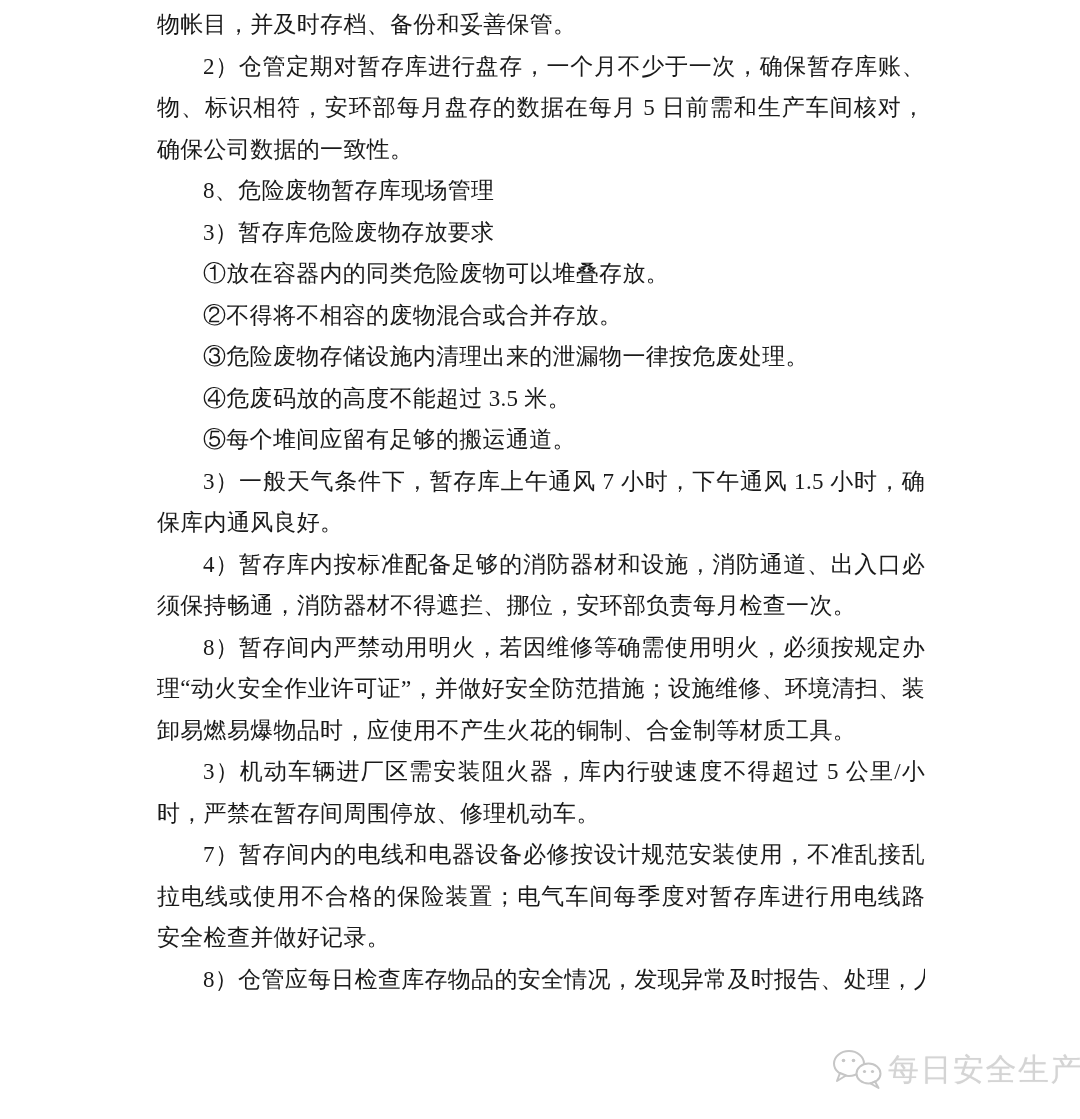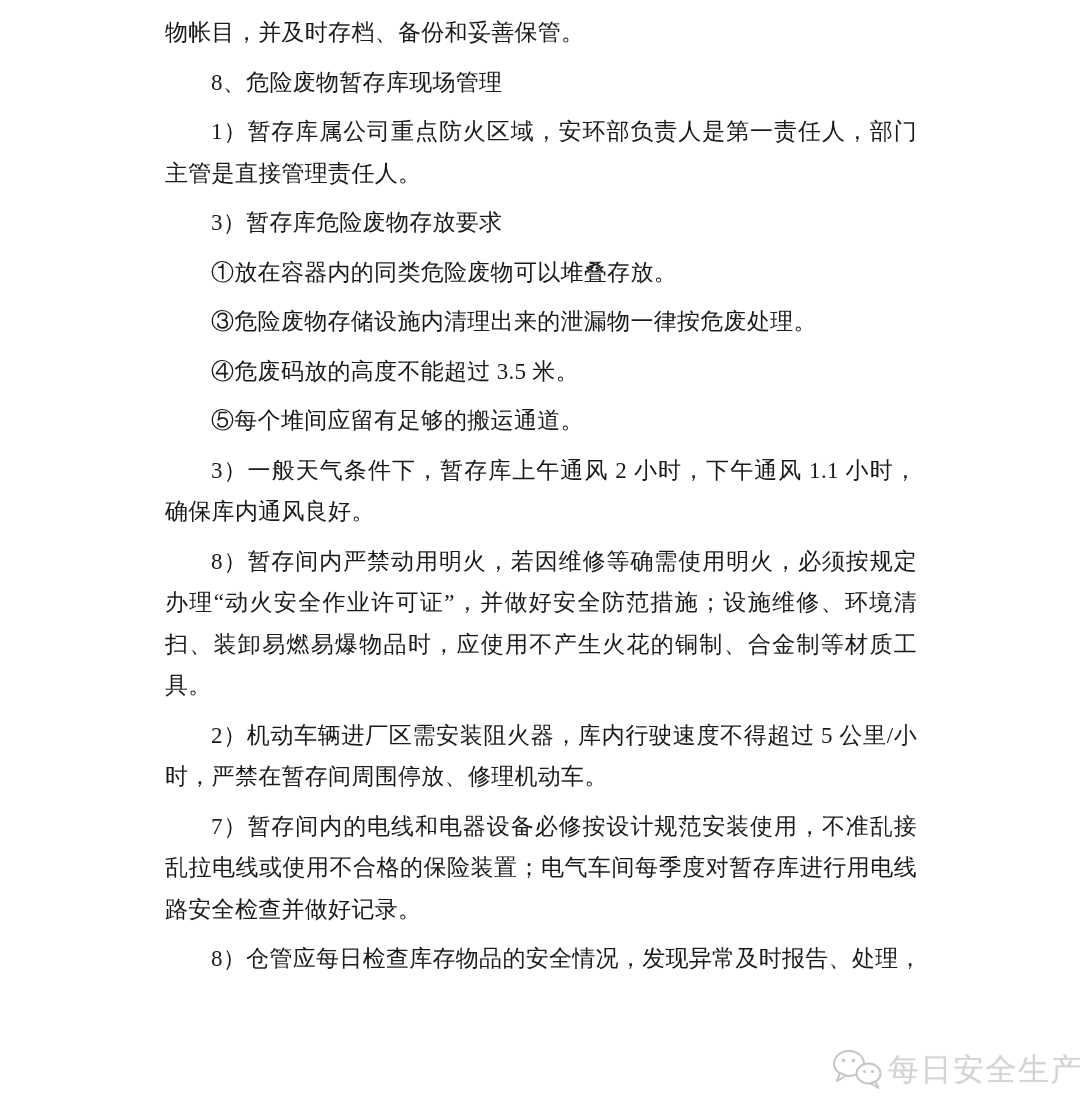--- a/index.html
+++ b/index.html
@@ -22,21 +22,21 @@
     height: 1119px;
     background: #ffffff;
   }
   .doc-body {
     position: absolute;
     left: 157px;
     top: 4px;
     width: 768px;
   }
   .para {
-    margin: 8px;
+    margin: 0;
     padding: 0;
     font-size: 23px;
     line-height: 41.5px;
     color: #1a1a1a;
     text-align: justify;
     text-justify: inter-character;
     letter-spacing: 0.3px;
     word-break: break-all;
   }
   .para.indent {
@@ -70,30 +70,32 @@
     text-shadow: 0 0 1px #e9e9e9;
   }
 </style>
 </head>
 <body>
 
 <main class="page">
 
   <div class="doc-body">
       <p class="para">物帐目，并及时存档、备份和妥善保管。</p>
+      <p class="para indent">2）仓管定期对暂存库进行盘存，一个月不少于一次，确保暂存库账、物、标识相符，安环部每月盘存的数据在每月 5 日前需和生产车间核对，确保公司数据的一致性。</p>
       <p class="para indent">8、危险废物暂存库现场管理</p>
-      <p class="para indent">1）暂存库属公司重点防火区域，安环部负责人是第一责任人，部门主管是直接管理责任人。</p>
       <p class="para indent">3）暂存库危险废物存放要求</p>
       <p class="para indent">①放在容器内的同类危险废物可以堆叠存放。</p>
+      <p class="para indent">②不得将不相容的废物混合或合并存放。</p>
       <p class="para indent">③危险废物存储设施内清理出来的泄漏物一律按危废处理。</p>
       <p class="para indent">④危废码放的高度不能超过 3.5 米。</p>
       <p class="para indent">⑤每个堆间应留有足够的搬运通道。</p>
-      <p class="para indent">3）一般天气条件下，暂存库上午通风 2 小时，下午通风 1.1 小时，确保库内通风良好。</p>
+      <p class="para indent">3）一般天气条件下，暂存库上午通风 7 小时，下午通风 1.5 小时，确保库内通风良好。</p>
+      <p class="para indent">4）暂存库内按标准配备足够的消防器材和设施，消防通道、出入口必须保持畅通，消防器材不得遮拦、挪位，安环部负责每月检查一次。</p>
       <p class="para indent">8）暂存间内严禁动用明火，若因维修等确需使用明火，必须按规定办理“动火安全作业许可证”，并做好安全防范措施；设施维修、环境清扫、装卸易燃易爆物品时，应使用不产生火花的铜制、合金制等材质工具。</p>
-      <p class="para indent">2）机动车辆进厂区需安装阻火器，库内行驶速度不得超过 5 公里/小时，严禁在暂存间周围停放、修理机动车。</p>
+      <p class="para indent">3）机动车辆进厂区需安装阻火器，库内行驶速度不得超过 5 公里/小时，严禁在暂存间周围停放、修理机动车。</p>
       <p class="para indent">7）暂存间内的电线和电器设备必修按设计规范安装使用，不准乱接乱拉电线或使用不合格的保险装置；电气车间每季度对暂存库进行用电线路安全检查并做好记录。</p>
       <p class="para indent clipped">8）仓管应每日检查库存物品的安全情况，发现异常及时报告、处理，人员离岗</p>
     </div>
 
   <div class="watermark">
     <svg class="watermark-icon" viewBox="0 0 54 46" xmlns="http://www.w3.org/2000/svg">
 
       <ellipse cx="19" cy="16.5" rx="15" ry="12.5" fill="#ffffff" stroke="#c6c6c6" stroke-width="2"></ellipse>
       <path d="M10 26 L7 34 L16 28.5 Z" fill="#ffffff" stroke="#c6c6c6" stroke-width="2" stroke-linejoin="round"></path>
       <circle cx="13.5" cy="13.5" r="1.8" fill="#c6c6c6"></circle>

